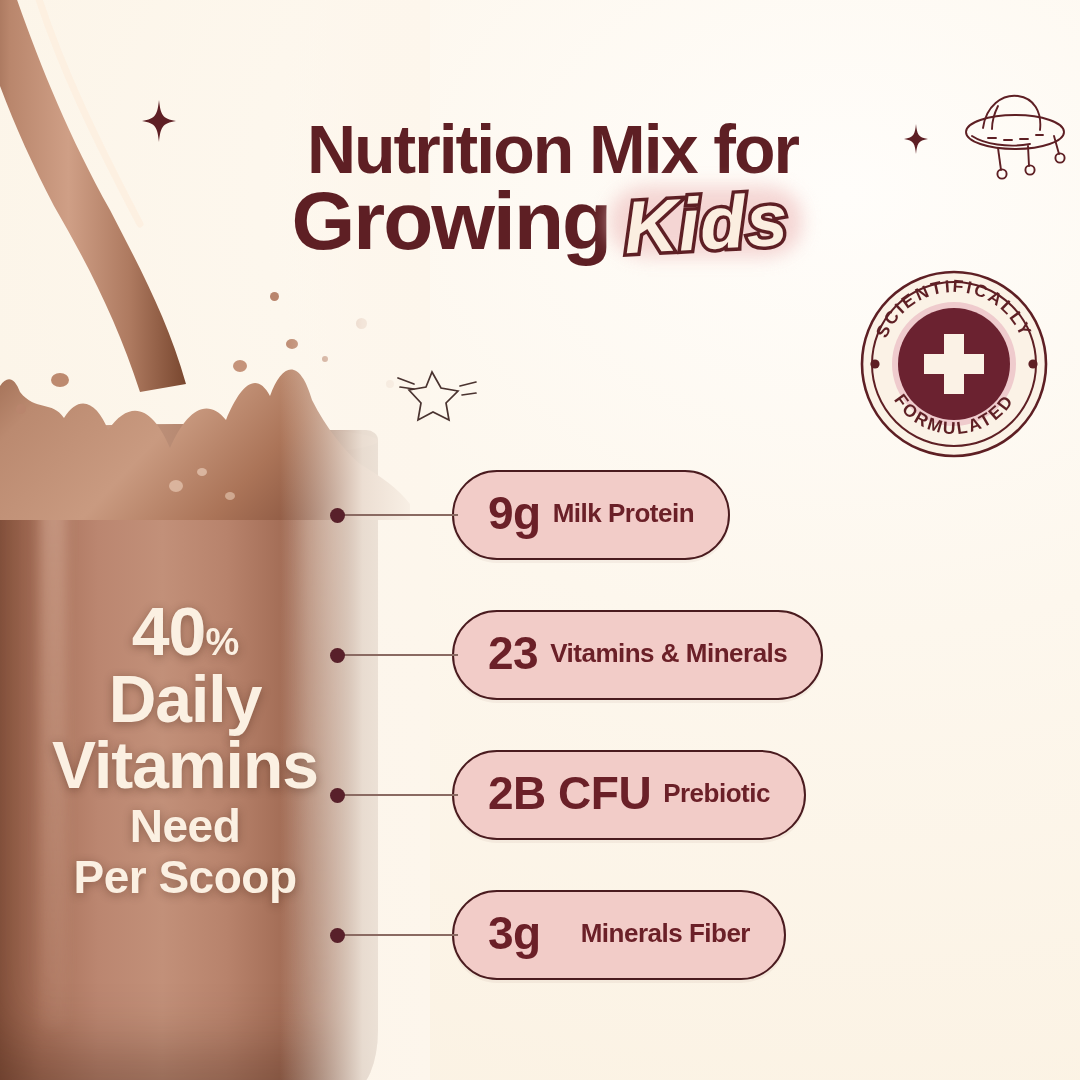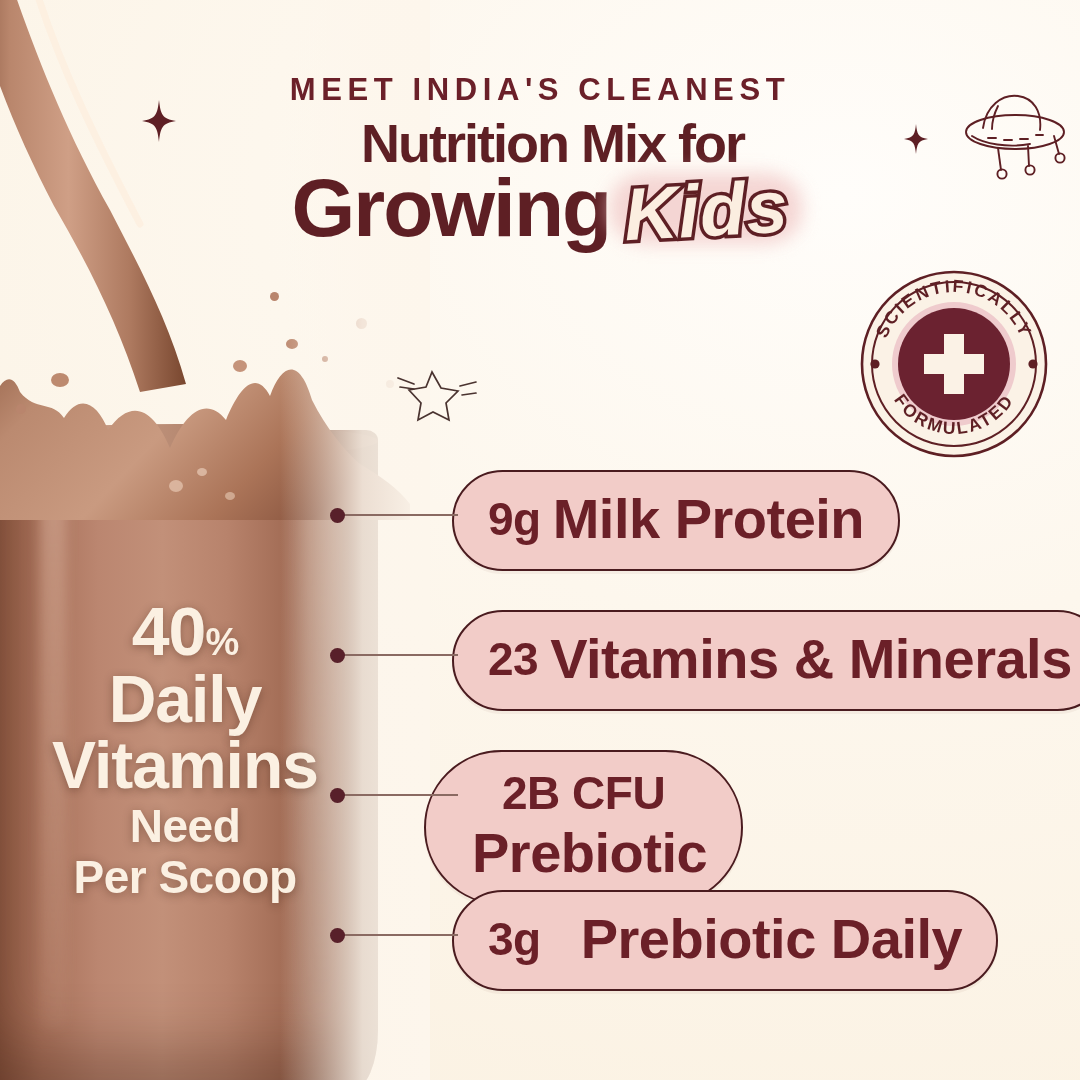--- a/index.html
+++ b/index.html
@@ -78,21 +78,21 @@
   
   .kicker{
     position:absolute;left:0;right:0;top:72px;text-align:center;
     font-size:31px;font-weight:700;letter-spacing:5.6px;color:#6b2029;
     z-index:20;
   }
   .headline{
     position:absolute;left:0;right:0;top:118px;text-align:center;z-index:20;
     color:#5e1f24;font-weight:700;letter-spacing:-2px;line-height:.94;
   }
-  .hl-1{font-size:54px;padding-left:25px;}
+  .hl-1{font-size:68px;padding-left:25px;}
   .hl-2{font-size:82px;display:flex;align-items:center;justify-content:center;gap:14px;}
 
   
   .kids-wrap{position:relative;display:inline-block;}
   .kids-glow{
     position:absolute;left:-14px;top:4px;right:-14px;bottom:2px;
     background:#f3cfcd;border-radius:38px/30px;filter:blur(9px);opacity:.85;
   }
   .kids{
     position:relative;display:inline-block;
@@ -111,21 +111,21 @@
 
   
   .features{position:absolute;left:0;top:0;width:1080px;height:1080px;z-index:18;border-radius:15px;}
   .pill{
     position:absolute;display:inline-flex;align-items:center;
     background:#f2ccc8;border:2px solid #4a1b1f;border-radius:100px;
     padding:14px 34px 18px 34px;white-space:nowrap;color:#6b2028;
     box-shadow:0 3px 0 rgba(120,60,50,.06);
   }
   .pill .num{font-size:46px;font-weight:700;letter-spacing:-.5px;}
-  .pill .txt{font-size:56px;font-weight:600;letter-spacing:-.5px;margin-left:12px;}
+  .pill .txt{font-size:26px;font-weight:600;letter-spacing:-.5px;margin-left:12px;}
 
   .connector{position:absolute;height:2px;background:#8a6a62;z-index:17;}
   .cdot{position:absolute;width:15px;height:15px;border-radius:50%;background:#58202a;z-index:19;}
 
   
   .doodle{position:absolute;z-index:16;}
   .sparkle{position:absolute;z-index:16;}
 </style>
 </head>
 <body>
@@ -201,21 +201,20 @@
   <div class="glass-text">
     <div class="gt-pct">
       <span>40</span><span class="sym">%</span>
     </div>
     <div class="gt-big">Daily</div>
     <div class="gt-big">Vitamins</div>
     <div class="gt-small">Need</div>
     <div class="gt-small">Per Scoop</div>
   </div>
 
-  <div class="kicker">MEET INDIA'S CLEANEST</div>
   <div class="headline">
     <div class="hl-1">Nutrition Mix for</div>
     <div class="hl-2">
       <span>Growing</span>
       <span class="kids-wrap">
         <span class="kids-glow"></span>
         <span class="kids">Kids</span>
       </span>
     </div>
   </div>
@@ -253,30 +252,30 @@
 
     <div class="cdot" style="left:330px;top:648px;"></div>
     <div class="connector" style="left:340px;top:654px;width:118px;"></div>
     <div class="pill" style="left:452px;top:610px;">
       <span class="num">23</span>
       <span class="txt">Vitamins &amp; Minerals</span>
     </div>
 
     <div class="cdot" style="left:330px;top:788px;"></div>
     <div class="connector" style="left:340px;top:794px;width:118px;"></div>
-    <div class="pill" style="left:424px;top:750px;flex-direction:column;">
+    <div class="pill" style="left:452px;top:750px;">
       <span class="num">2B CFU</span>
       <span class="txt">Prebiotic</span>
     </div>
 
     <div class="cdot" style="left:330px;top:928px;"></div>
     <div class="connector" style="left:340px;top:934px;width:118px;"></div>
     <div class="pill" style="left:452px;top:890px;gap:28px;">
       <span class="num">3g</span>
-      <span class="txt">Prebiotic Daily</span>
+      <span class="txt">Minerals Fiber</span>
     </div>
   </div>
 
   <div class="doodle" style="left:958px;top:82px;">
     <svg width="110" height="105" viewBox="0 0 110 105">
       <g fill="none" stroke="#5e1f24" stroke-width="1.9" stroke-linecap="round">
         <path d="M25 46 C 28 24, 44 12, 60 14 C 76 16, 84 30, 82 48"></path>
         <ellipse cx="57" cy="50" rx="49" ry="17"></ellipse>
         <path d="M14 54 C 26 62, 50 66, 72 62"></path>
         <path d="M40 24 C 36 32, 34 40, 34 47"></path>

